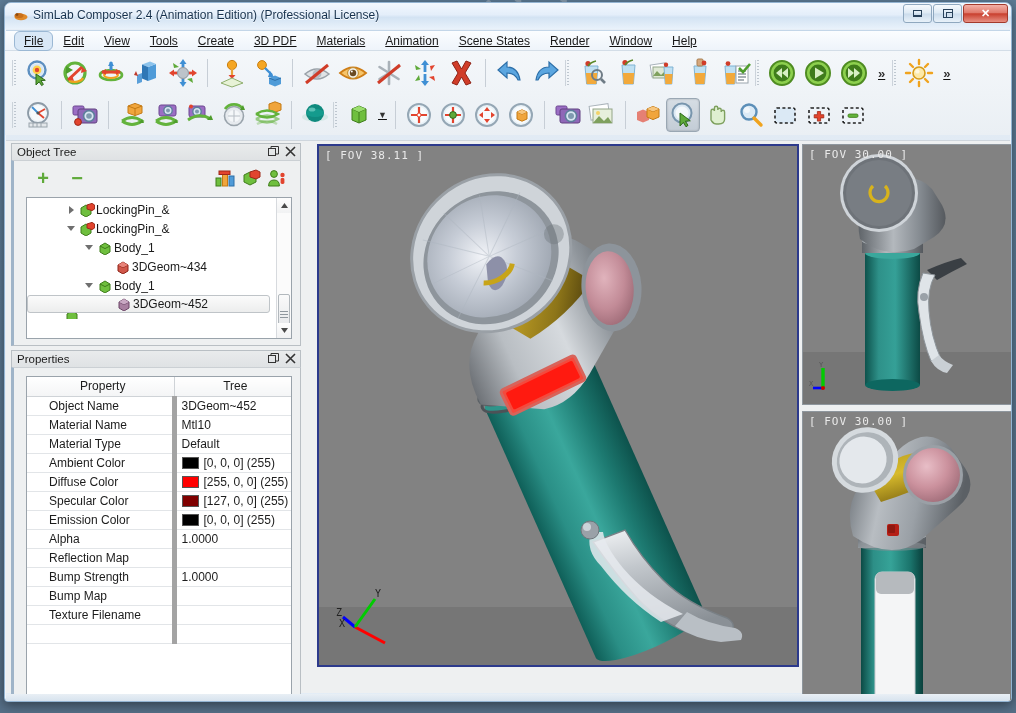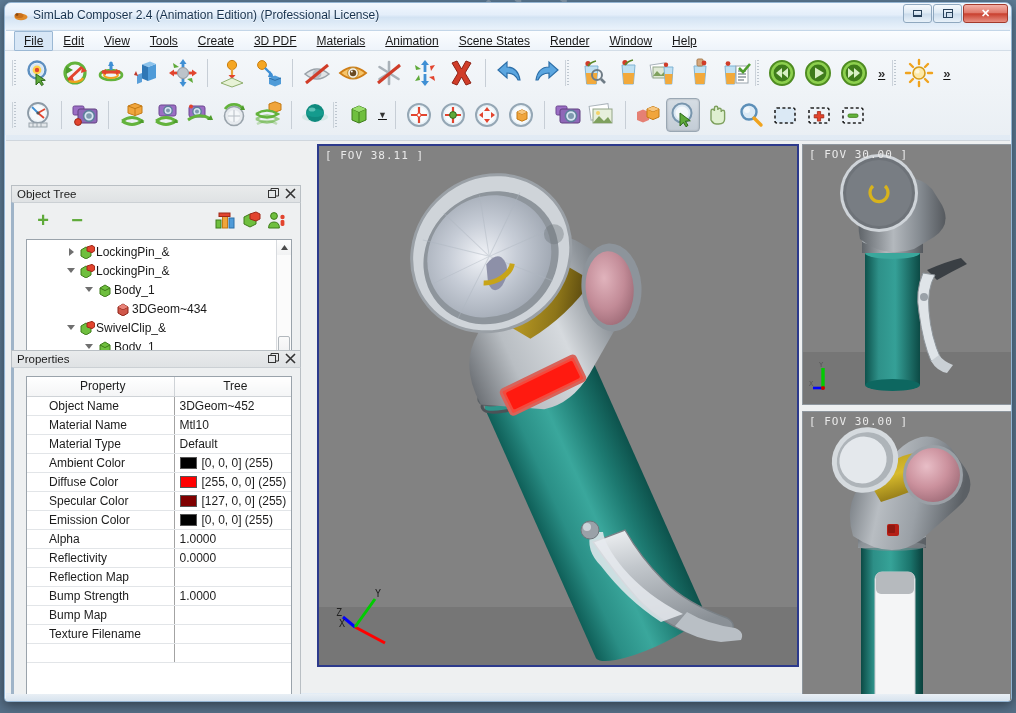--- a/index.html
+++ b/index.html
@@ -66,21 +66,21 @@
     height:20px; margin:1px 1px 0 1px;
     background:linear-gradient(180deg,#fbfdff 0%,#eef4fa 100%);
     border-top:1px solid #c3d6e8;
     display:flex; align-items:center; padding-left:8px; gap:0px;
   }
   .menu-item{
     padding:2px 9px; font-size:12px; color:#1b1b1b; cursor:default;
     border:1px solid transparent; line-height:14px;
   }
   .menu-item.active{
-    border:1px solid #9bb8d4; background:#d8e7f6; border-radius:1px;
+    border:1px solid #9bb8d4; background:#d8e7f6; border-radius:6px;
   }
 
   
   .toolbars{
     background:linear-gradient(180deg,#f4f7fa 0%,#eaeff4 100%);
     border-top:1px solid #d3dde7;
     padding:0 0 0 0;
   }
   .trow{ display:flex; align-items:center; height:44px; padding-left:6px; }
   .trow.r2{ height:40px; }
@@ -179,21 +179,21 @@
   }
   table.props{ width:100%; border-collapse:collapse; table-layout:fixed; }
   table.props th{
     font-weight:normal; text-align:center; font-size:12px; color:#1c1c1c;
     height:19px; padding-left:5px;
     background:linear-gradient(180deg,#ffffff,#f4f5f6);
     border-bottom:1px solid #cfd3d7; border-right:1px solid #cfd3d7;
   }
   table.props td{
     font-size:12px; color:#1c1c1c; height:19px; padding-left:5px;
-    border-bottom:1px solid #e2e5e8; border-right:1px solid #a3a3a3;
+    border-bottom:1px solid #e2e5e8; border-right:5px solid #a3a3a3;
     white-space:nowrap; overflow:hidden;
   }
   table.props td.k{ padding-left:22px; }
   table.props td.v{ border-right:none; }
   .swatch{ display:inline-block; width:17px; height:12px; border:1px solid #555; vertical-align:-2px; margin-right:5px; }
 
   
   .vp{
     position:absolute; background:#a16207;
     border:1px solid #8e969d;
@@ -721,21 +721,21 @@
           <svg width="30" height="30" viewBox="0 0 30 30">
             <rect x="5" y="8" width="20" height="15" rx="2" fill="#eef3f8" stroke="#222" stroke-width="1.6" stroke-dasharray="3 2.4"></rect>
             <rect x="10" y="14" width="10" height="3.4" rx="1.4" fill="#63b33c" stroke="#3f7c1b" stroke-width=".8"></rect>
           </svg>
         </div>
       </div>
     </div>
 
     <div class="client">
 
-      <div class="dockpanel" style="top:2px; width:290px; height:203px;margin-top:42px;">
+      <div class="dockpanel" style="top:2px; width:290px; height:203px;">
         <div class="panel-title">
           <span class="ttl">Object Tree</span>
           <span class="pbtns">
             <span class="pbtn">
               <svg width="11" height="11" viewBox="0 0 11 11">
                   <rect x="0.5" y="2.5" width="7" height="7" fill="none" stroke="#333"></rect>
                   <path d="M3 2.5 V0.5 H10.5 V8 H8" fill="none" stroke="#333"></path>
                 </svg>
             </span>
             <span class="pbtn">
@@ -825,33 +825,20 @@
                 <span class="node-ico">
                   <svg width="15" height="14" viewBox="0 0 15 14">
                       <path d="M2 5 l5 -3 l5 3 v6 l-5 3 l-5 -3 z" fill="#d0574a" stroke="#8e2216"></path>
                       <path d="M2 5 l5 2.6 l5 -2.6" fill="none" stroke="#8e2216"></path>
                       <path d="M2 5 l5 -3 l5 3 l-5 2.6 z" fill="#e88379"></path>
                     </svg>
                 </span>
                 <span>3DGeom~434</span>
               </div>
 
-              <div class="trow-item">
-                <span class="indent" style="width:18px"></span>
-                <span class="tw">
-                    <i class="arrow-o"></i>
-                  </span>
-                <span class="node-ico">
-                  <svg width="15" height="14" viewBox="0 0 15 14">
-                      <path d="M1 5 l5 -3 l5 3 v6 l-5 3 l-5 -3 z" fill="#6fbf3e" stroke="#3f7c1b"></path>
-                      <path d="M7 2 l5 -1.6 l2.6 1.6 v4 l-2.6 1.6 l-5 -1.6 z" fill="#e2442e" stroke="#9e2818"></path>
-                    </svg>
-                </span>
-                <span>SwivelClip_&amp;</span>
-              </div>
 
               <div class="trow-item">
                 <span class="indent" style="width:36px"></span>
                 <span class="tw">
                     <i class="arrow-o"></i>
                   </span>
                 <span class="node-ico">
                   <svg width="15" height="14" viewBox="0 0 15 14">
                       <path d="M2 5 l5 -3 l5 3 v6 l-5 3 l-5 -3 z" fill="#6fbf3e" stroke="#3f7c1b"></path>
                       <path d="M2 5 l5 2.6 l5 -2.6" fill="none" stroke="#3f7c1b"></path>
@@ -964,24 +951,20 @@
                 </tr>
                 <tr>
                   <td class="k">Emission Color</td>
                   <td class="v">
                     <span class="swatch" style="background:#000000"></span><span>[0, 0, 0] (255)</span>
                   </td>
                 </tr>
                 <tr>
                   <td class="k">Alpha</td>
                   <td class="v">1.0000</td>
-                </tr>
-                <tr>
-                  <td class="k">Reflectivity</td>
-                  <td class="v">0.0000</td>
                 </tr>
                 <tr>
                   <td class="k">Reflection Map</td>
                   <td class="v"></td>
                 </tr>
                 <tr>
                   <td class="k">Bump Strength</td>
                   <td class="v">1.0000</td>
                 </tr>
                 <tr>

